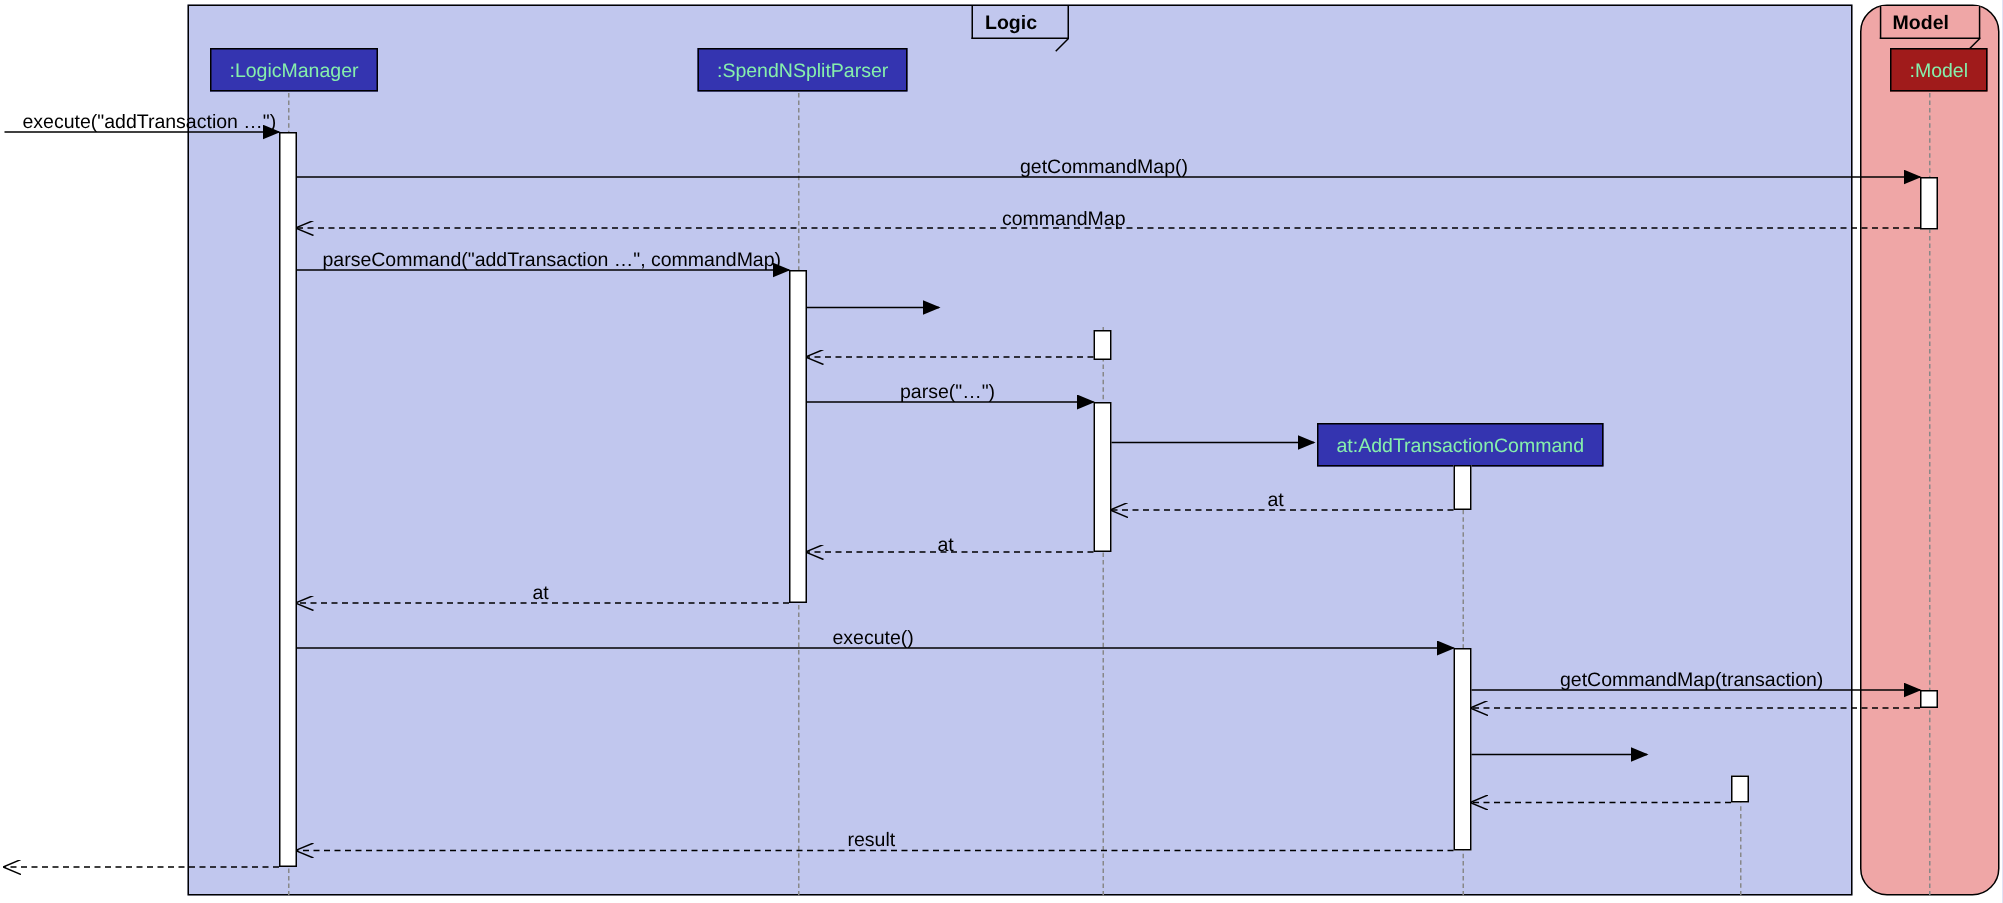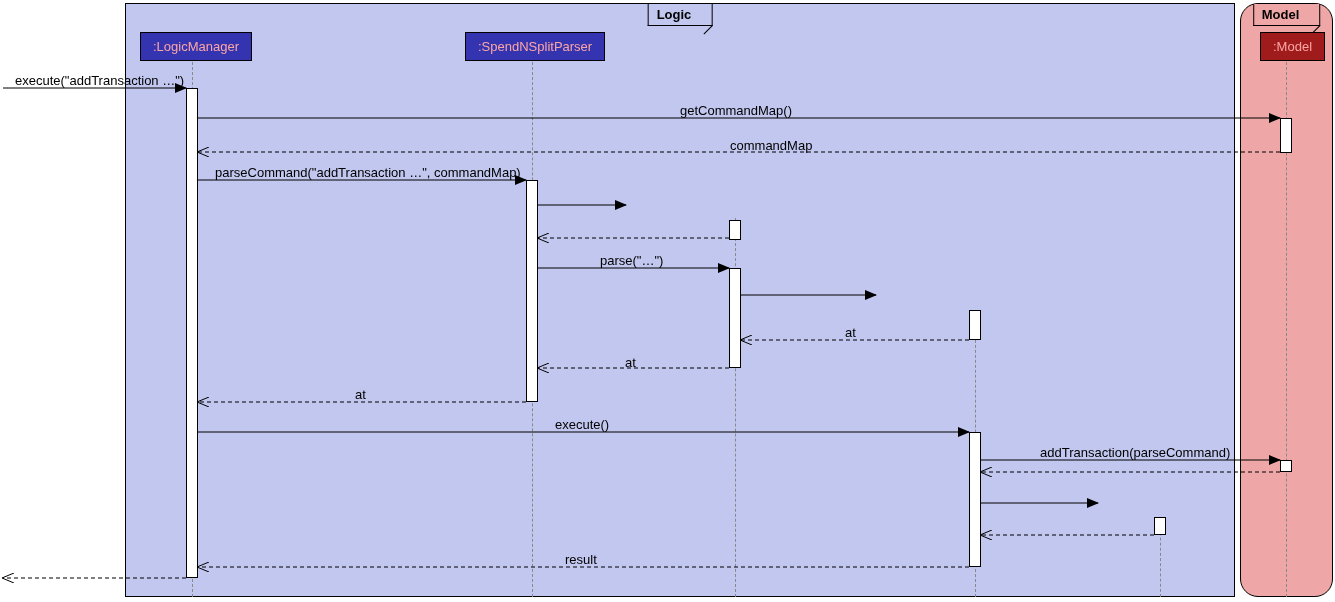--- a/index.html
+++ b/index.html
@@ -36,21 +36,21 @@
   bottom: -1px;
   width: 12px;
   height: 12px;
   border-bottom: 1px solid #000;
   transform: rotate(-45deg);
   transform-origin: right bottom;
 }
 .participant {
   position: absolute;
   padding: 6px 12px;
-  color: #fca5a5;
+  color: #86efac;
   border: 1px solid #000;
   text-align: center;
   box-sizing: border-box;
 }
 .lifeline {
   position: absolute;
   width: 0;
   border-left: 1px dashed #888;
 }
 .activation {
@@ -94,44 +94,47 @@
   <div class="lifeline" style="left:975px; top:310px; height:287px;"></div>
   <div class="lifeline" style="left:1160px; top:517px; height:80px;"></div>
   <div class="lifeline" style="left:1286px; top:57px; height:540px;"></div>
 
   <div class="participant" style="left:140px; top:32px; background:#3434B0;">
     <span>:LogicManager</span>
   </div>
   <div class="participant" style="left:465px; top:32px; background:#3434B0;text-align:center;">
     <span>:SpendNSplitParser</span>
   </div>
+  <div class="participant" style="left:878px; top:282px; background:#3434B0;">
+    <span>at:AddTransactionCommand</span>
+  </div>
   <div class="participant" style="left:1260px; top:32px; background:#A01B1B;">
     <span>:Model</span>
   </div>
 
   <div class="activation" style="left:186px; top:88px; height:490px;"></div>
   <div class="activation" style="left:1280px; top:118px; height:35px;"></div>
   <div class="activation" style="left:526px; top:180px; height:222px;"></div>
   <div class="activation" style="left:729px; top:220px; height:20px;"></div>
   <div class="activation" style="left:729px; top:268px; height:100px;"></div>
   <div class="activation" style="left:969px; top:310px; height:30px;"></div>
   <div class="activation" style="left:969px; top:432px; height:135px;"></div>
   <div class="activation" style="left:1280px; top:460px; height:12px;"></div>
   <div class="activation" style="left:1154px; top:517px; height:18px;"></div>
 
   <div class="msg-label" style="left:15px; top:73px;">execute("addTransaction …")</div>
   <div class="msg-label" style="left:680px; top:103px;">getCommandMap()</div>
-  <div class="msg-label" style="left:730px; top:138px;">commandMap</div>
+  <div class="msg-label" style="left:668px; top:138px;">commandMap</div>
   <div class="msg-label" style="left:215px; top:165px;">parseCommand("addTransaction …", commandMap)</div>
   <div class="msg-label" style="left:600px; top:253px;">parse("…")</div>
   <div class="msg-label" style="left:845px; top:325px;">at</div>
   <div class="msg-label" style="left:625px; top:355px;">at</div>
   <div class="msg-label" style="left:355px; top:387px;">at</div>
   <div class="msg-label" style="left:555px; top:417px;">execute()</div>
-  <div class="msg-label" style="left:1040px; top:445px;">addTransaction(parseCommand)</div>
+  <div class="msg-label" style="left:1040px; top:445px;">getCommandMap(transaction)</div>
   <div class="msg-label" style="left:565px; top:552px;">result</div>
 
   <svg class="overlay" width="1335" height="602">
     <defs>
       <marker id="solidArrow" markerWidth="12" markerHeight="10" refX="11" refY="5" orient="auto">
         <path d="M0,0 L12,5 L0,10 Z" fill="#000"></path>
       </marker>
       <marker id="openArrow" markerWidth="12" markerHeight="10" refX="11" refY="5" orient="auto">
         <path d="M0,0 L12,5 L0,10" fill="none" stroke="#000" stroke-width="1"></path>
       </marker>

